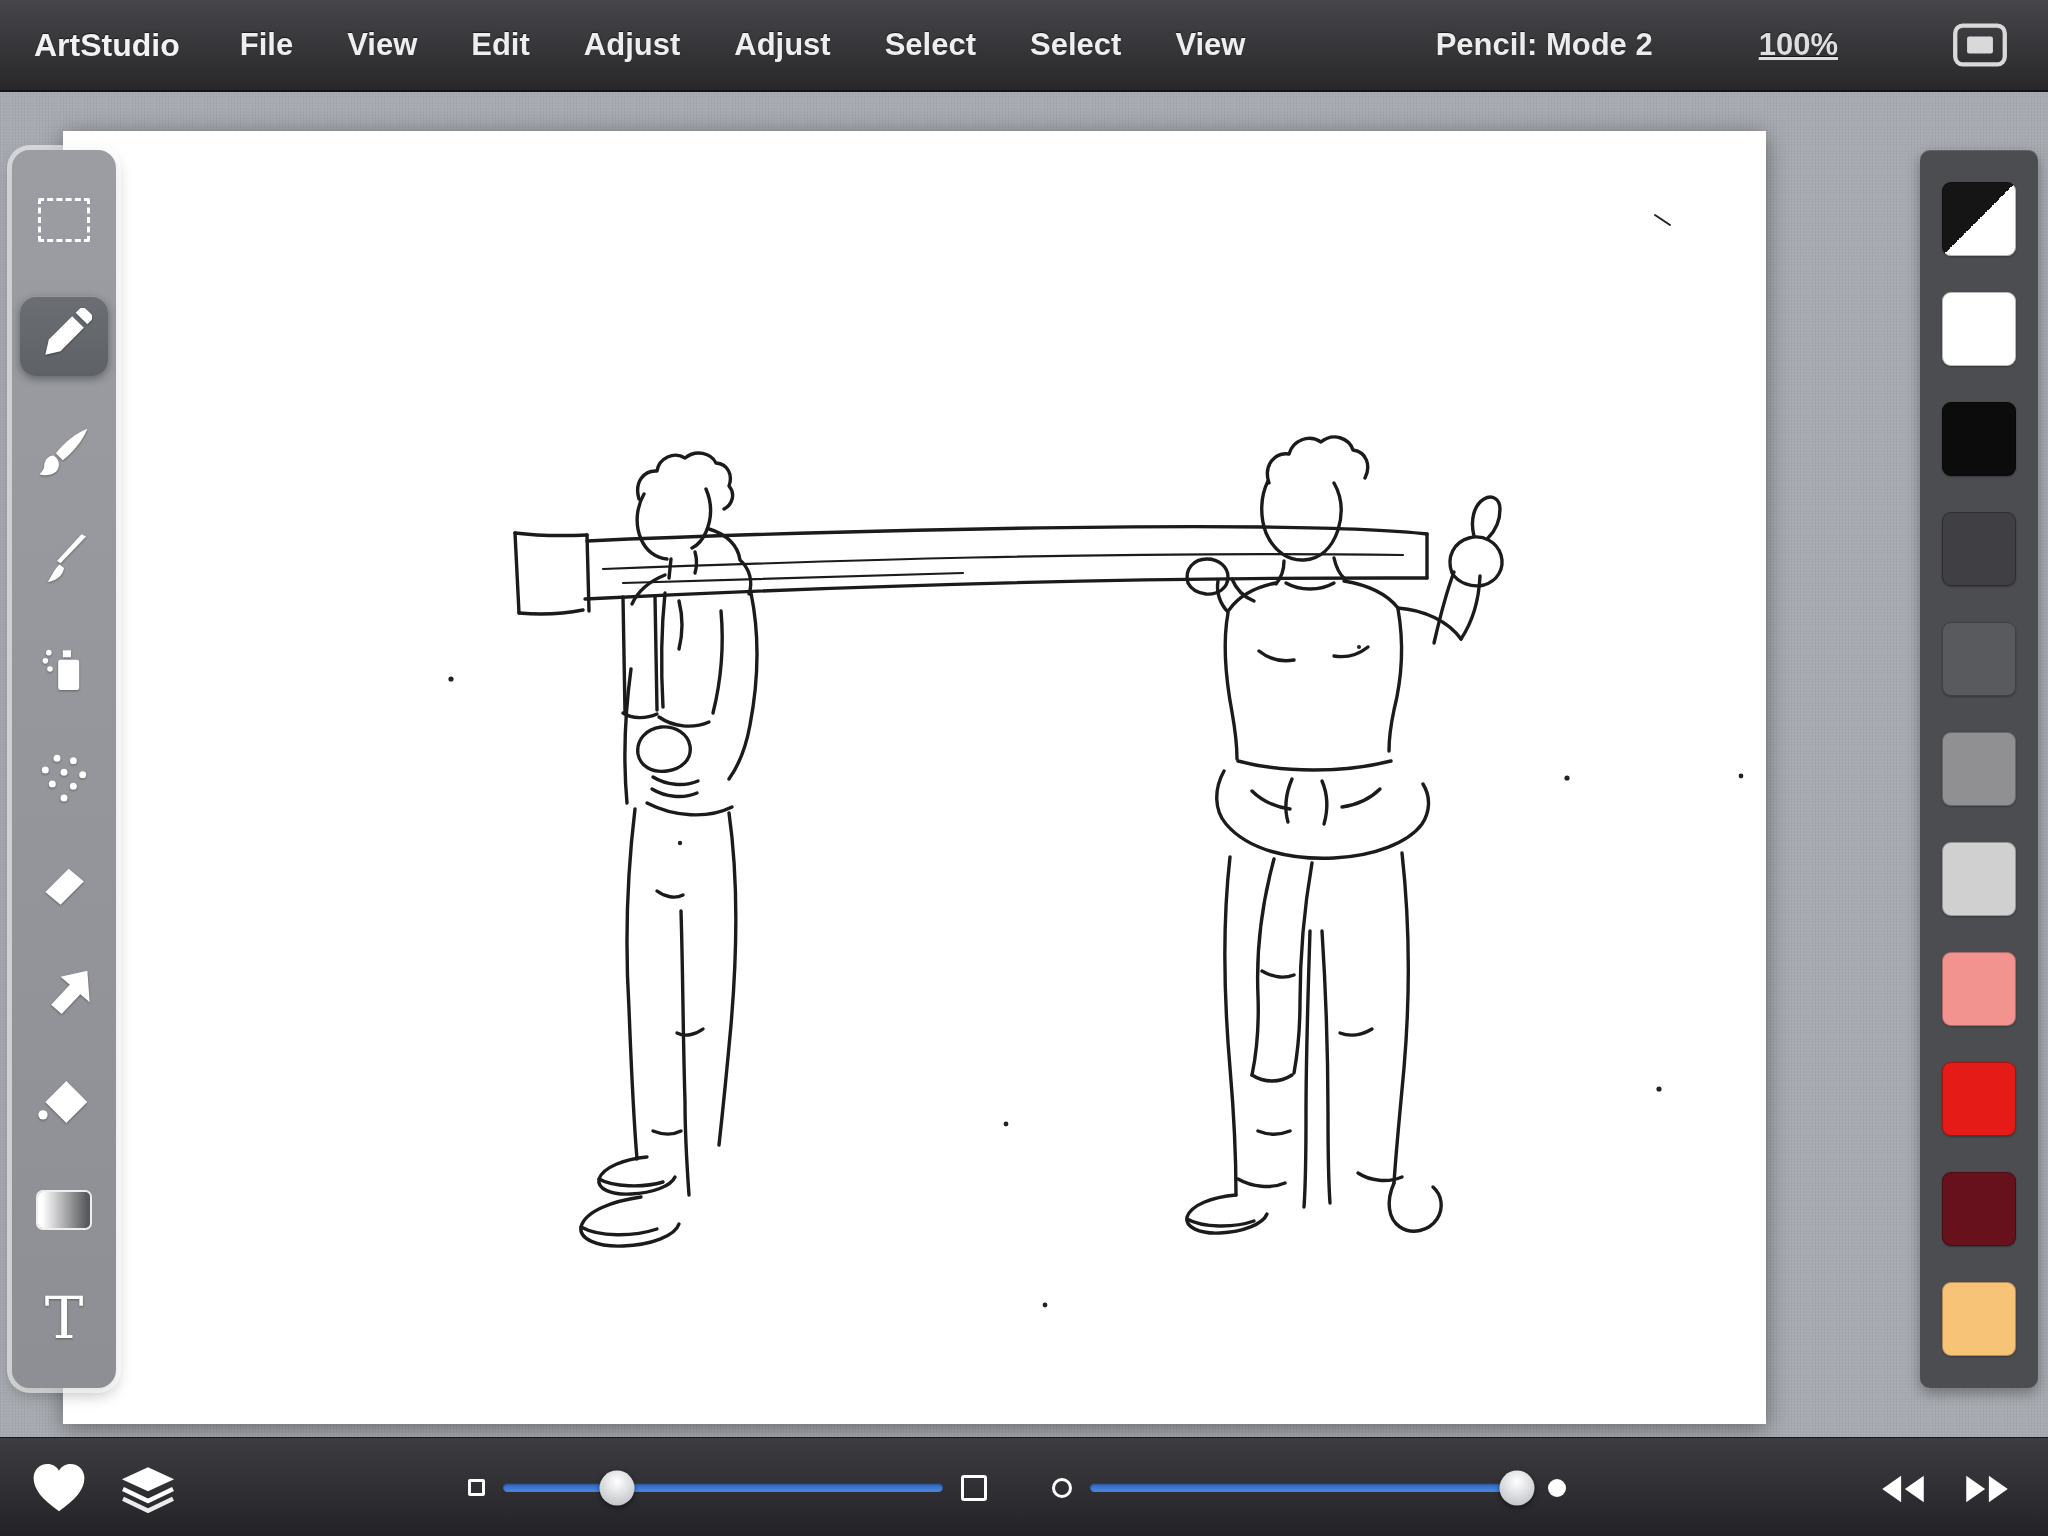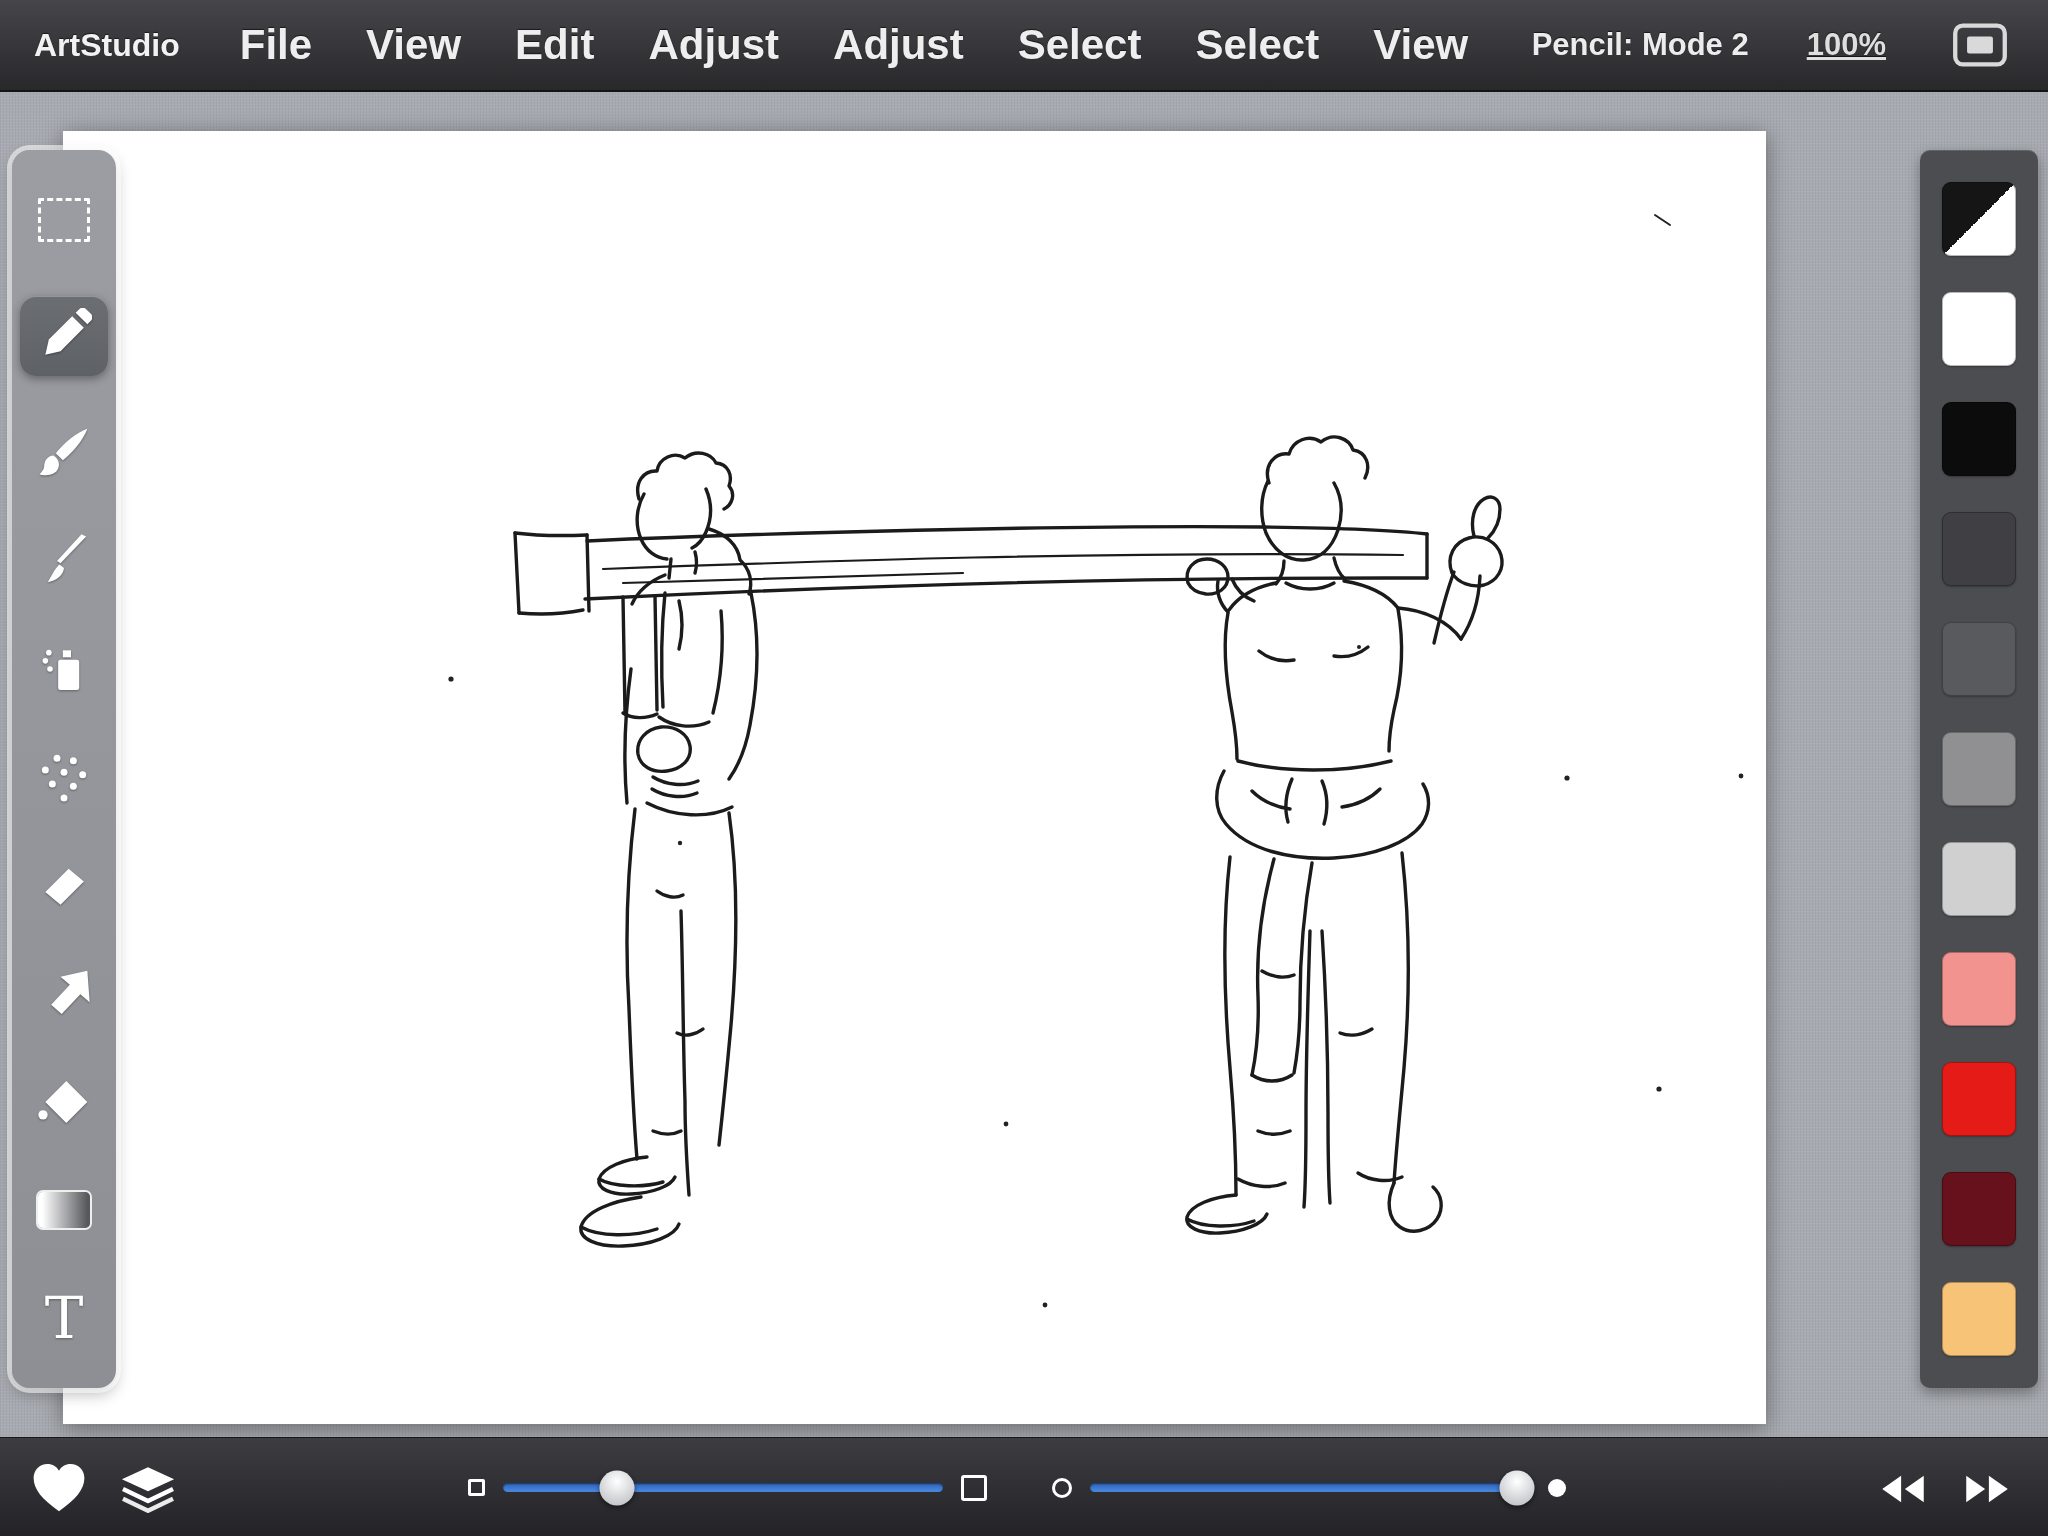--- a/index.html
+++ b/index.html
@@ -10,23 +10,23 @@
          repeating-linear-gradient(0deg, rgba(255,255,255,.05) 0 1px, transparent 1px 3px),
          repeating-linear-gradient(90deg, rgba(0,0,0,.04) 0 1px, transparent 1px 3px);}
 
   
   .topbar{position:absolute;left:0;top:0;width:2048px;height:92px;
           background:linear-gradient(#46464a,#28282b);
           border-bottom:2px solid #141416;
           display:flex;align-items:center;padding:0 34px;box-sizing:border-box;}
   .app-title{font-size:32px;font-weight:bold;color:#f2f2f2;margin-right:60px;
              text-shadow:0 -1px 1px rgba(0,0,0,.6);cursor:default;}
-  .menu-item{font-size:42px;font-weight:bold;color:#eeeeee;margin-right:54px;
+  .menu-item{font-size:31px;font-weight:bold;color:#eeeeee;margin-right:54px;
              text-shadow:0 -1px 1px rgba(0,0,0,.6);cursor:default;}
-  .topbar-right{margin-left:auto;display:flex;align-items:center;}
+  .topbar-right{margin-left:auto;display:flex;align-items:center;gap:48px;}
   .tool-status{font-size:31px;font-weight:bold;color:#ececec;margin-right:58px;
                text-shadow:0 -1px 1px rgba(0,0,0,.6);}
   .zoom-level{font-size:31px;font-weight:bold;color:#dedede;margin-right:66px;
               text-shadow:0 -1px 1px rgba(0,0,0,.6);text-decoration:underline;}
 
   
   .canvas{position:absolute;left:63px;top:131px;width:1703px;height:1293px;
           background:#ffffff;box-shadow:0 4px 22px rgba(0,0,0,.40);}
   .canvas svg{position:absolute;left:0;top:0;}
 

